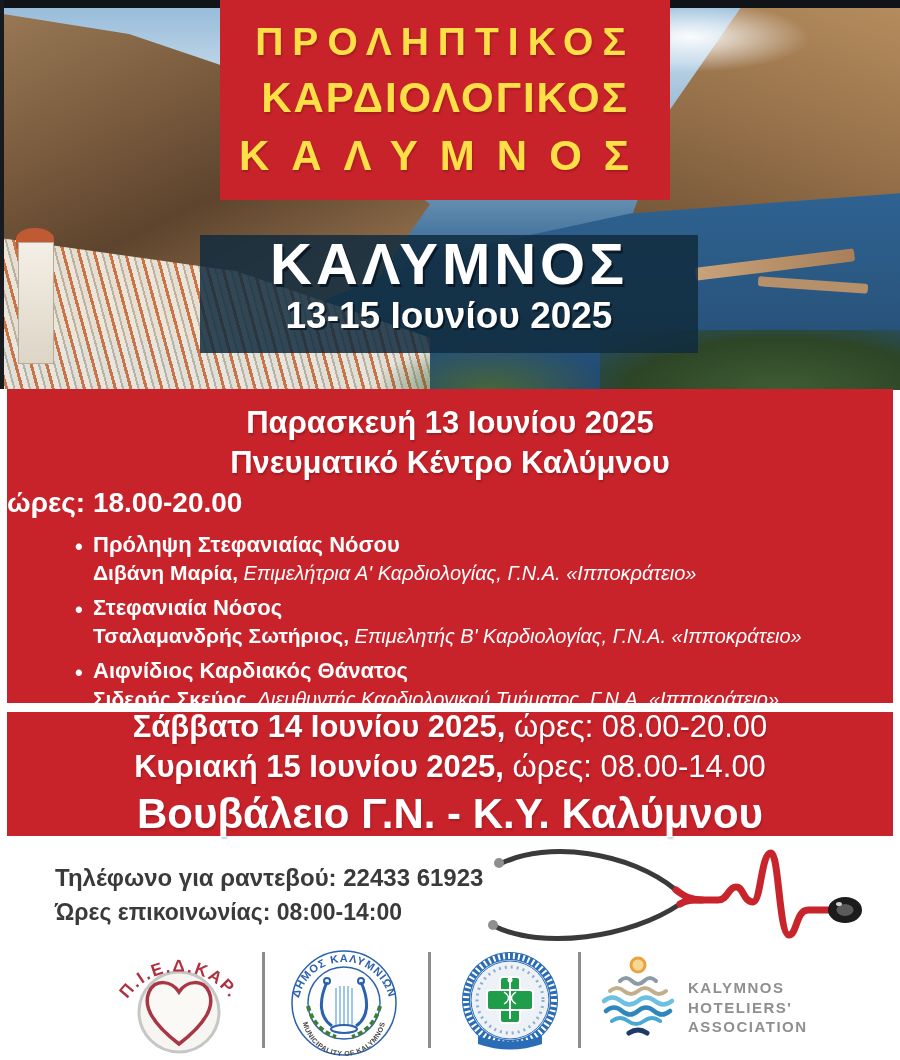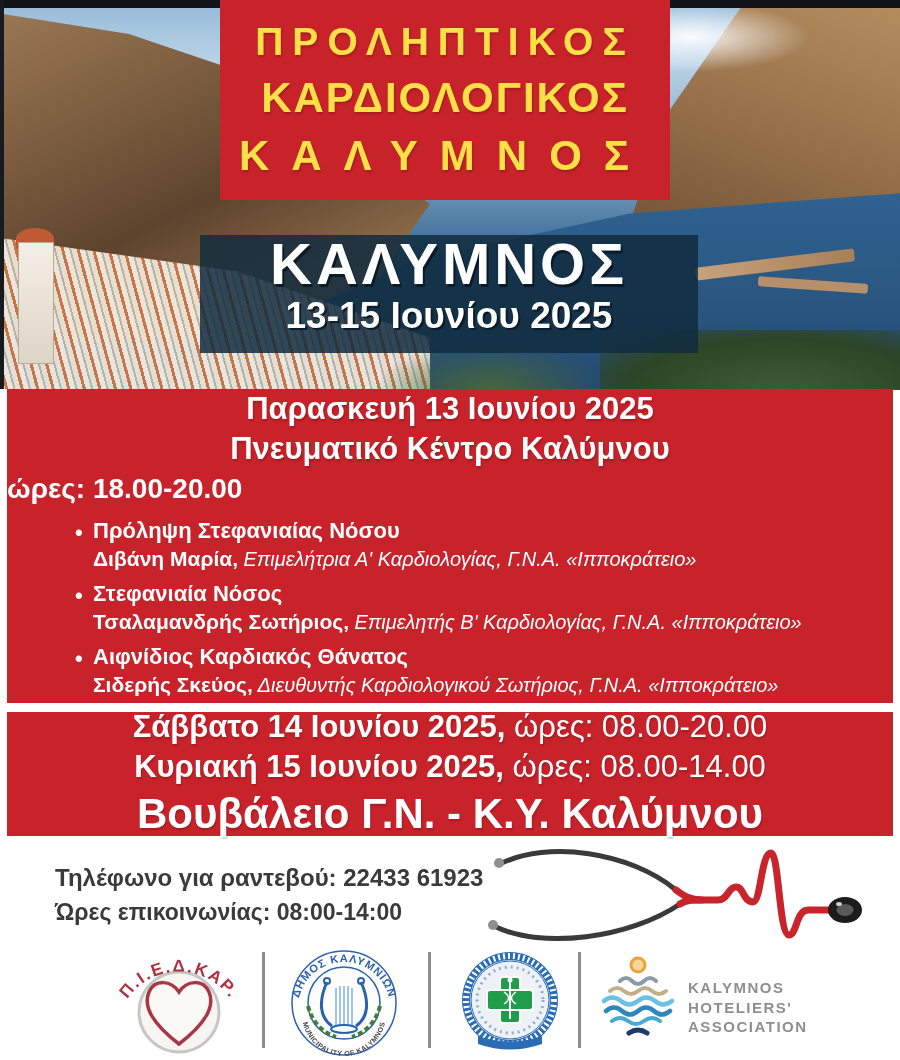--- a/index.html
+++ b/index.html
@@ -86,21 +86,21 @@
   .location-name { font-size:58px; font-weight:800; letter-spacing:4px; line-height:1;
                    text-shadow:2px 3px 0 rgba(8,22,36,.85); }
   .location-dates { font-size:37px; font-weight:800; margin-top:4px; line-height:1;
                     text-shadow:2px 2px 0 rgba(8,22,36,.85); }
 
   
   .session-friday {
     position:absolute; left:7px; top:389px; width:886px; height:314px;
     background:#c8222a; color:#ffffff;
   }
-  .fr-date  { text-align:center; font-size:31px; font-weight:800; line-height:1.3;
+  .fr-date  { text-align:center; font-size:31px; font-weight:800; margin-top:14px; line-height:1.3;
               text-shadow:1px 2px 2px rgba(0,0,0,.2); }
   .fr-venue { text-align:center; font-size:31px; font-weight:800; line-height:1.3;
               text-shadow:1px 2px 2px rgba(0,0,0,.2); }
   .fr-hours { font-size:28px; font-weight:700; line-height:1.2; margin-top:2px; }
   .talks { margin:14px 0 0 68px; }
   .talk  { position:relative; padding-left:18px; margin-bottom:12px; }
   .talk-bullet { position:absolute; left:0; top:1px; font-size:22px; font-weight:800; }
   .talk-topic  { font-size:22px; font-weight:800; line-height:1.12; }
   .talk-line2  { font-size:21px; line-height:1.12; margin-top:3px; }
   .talk-speaker { font-weight:800; }
@@ -180,21 +180,21 @@
         <div class="talk-line2"><span class="talk-speaker">Διβάνη Μαρία,</span><span class="talk-role"> Επιμελήτρια Α' Καρδιολογίας, Γ.Ν.Α. «Ιπποκράτειο»</span></div>
       </div>
       <div class="talk">
         <span class="talk-bullet">•</span>
         <div class="talk-topic">Στεφανιαία Νόσος</div>
         <div class="talk-line2"><span class="talk-speaker">Τσαλαμανδρής Σωτήριος,</span><span class="talk-role"> Επιμελητής Β' Καρδιολογίας, Γ.Ν.Α. «Ιπποκράτειο»</span></div>
       </div>
       <div class="talk">
         <span class="talk-bullet">•</span>
         <div class="talk-topic">Αιφνίδιος Καρδιακός Θάνατος</div>
-        <div class="talk-line2"><span class="talk-speaker">Σιδερής Σκεύος,</span><span class="talk-role"> Διευθυντής Καρδιολογικού Σωτήριος, Γ.Ν.Α. «Ιπποκράτειο»</span></div>
+        <div class="talk-line2"><span class="talk-speaker">Σιδερής Σκεύος,</span><span class="talk-role"> Διευθυντής Καρδιολογικού Τμήματος, Γ.Ν.Α. «Ιπποκράτειο»</span></div>
       </div>
     </div>
   </div>
 
   <div class="session-weekend">
     <div class="wk-line"><span class="wk-bold">Σάββατο 14 Ιουνίου 2025,</span><span class="wk-reg"> ώρες: 08.00-20.00</span></div>
     <div class="wk-line"><span class="wk-bold">Κυριακή 15 Ιουνίου 2025,</span><span class="wk-reg"> ώρες: 08.00-14.00</span></div>
     <div class="wk-venue">Βουβάλειο Γ.Ν. - Κ.Υ. Καλύμνου</div>
   </div>
 

